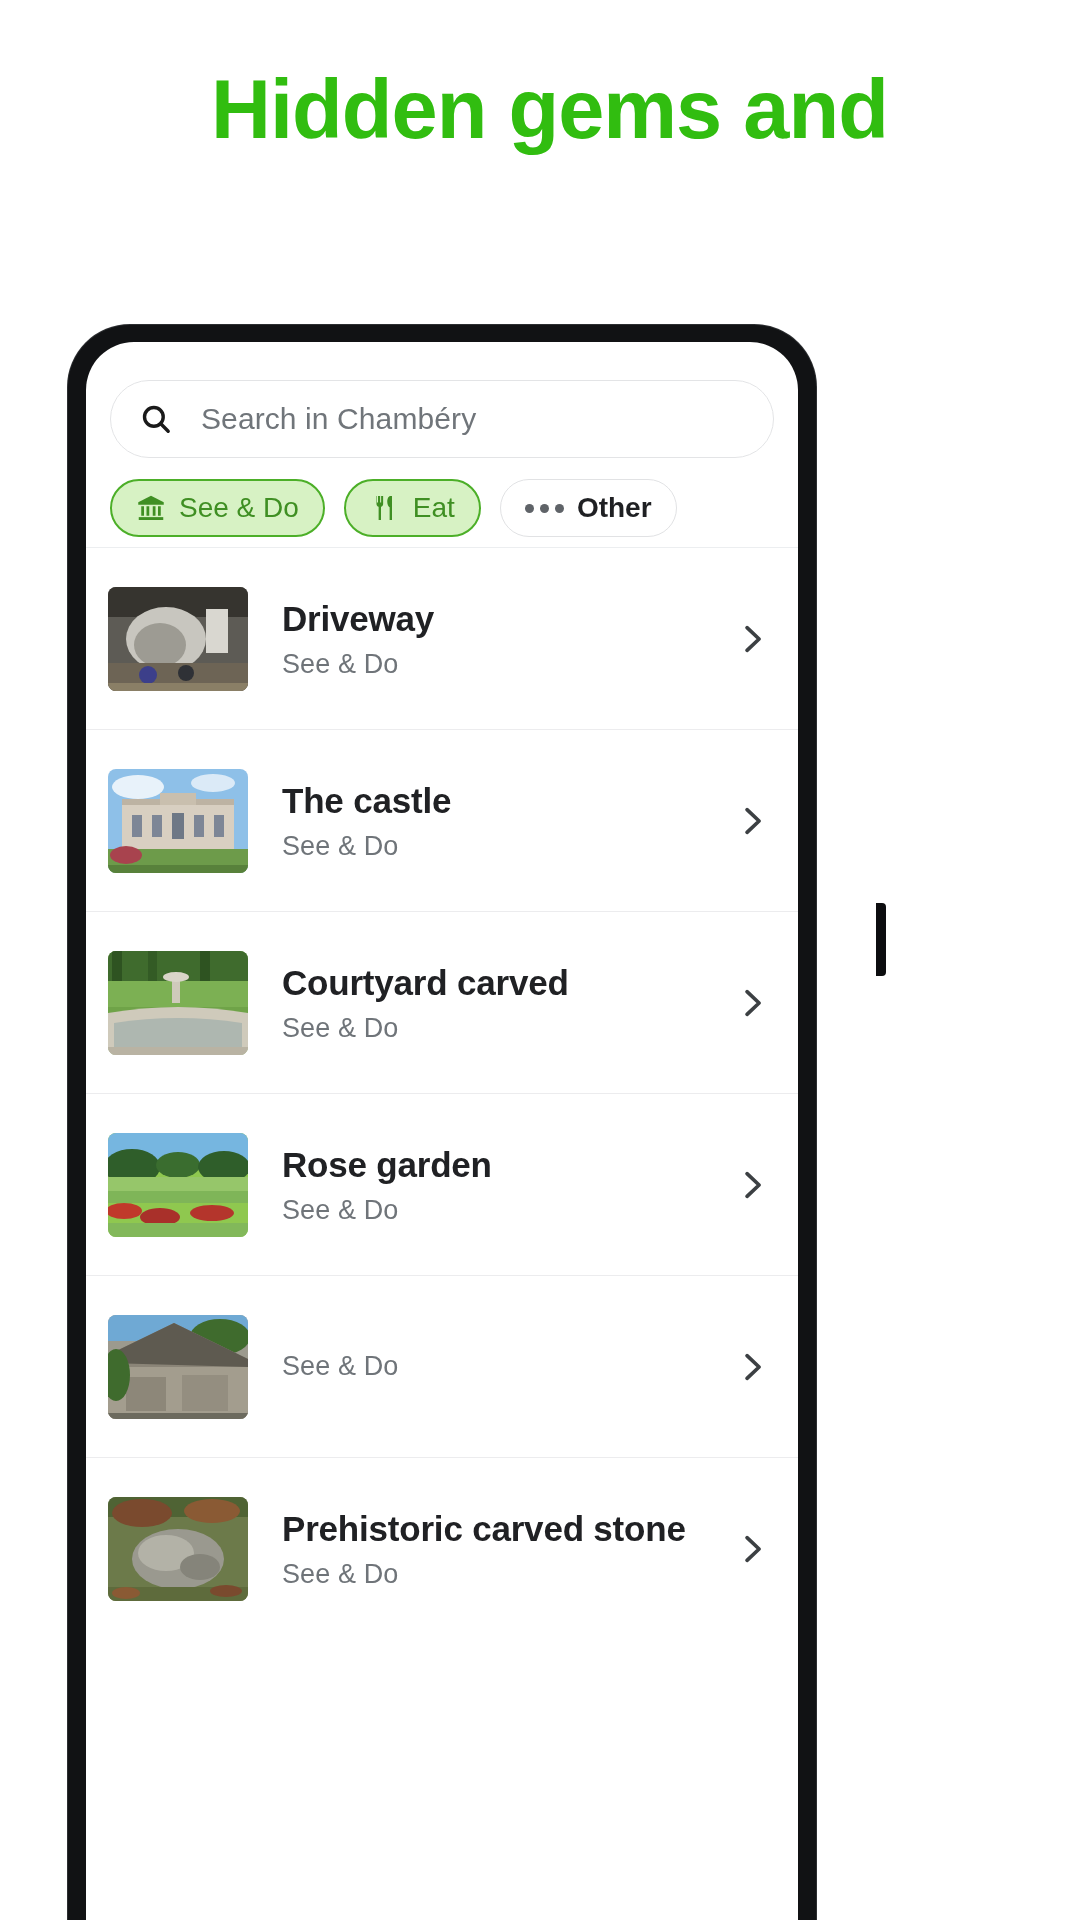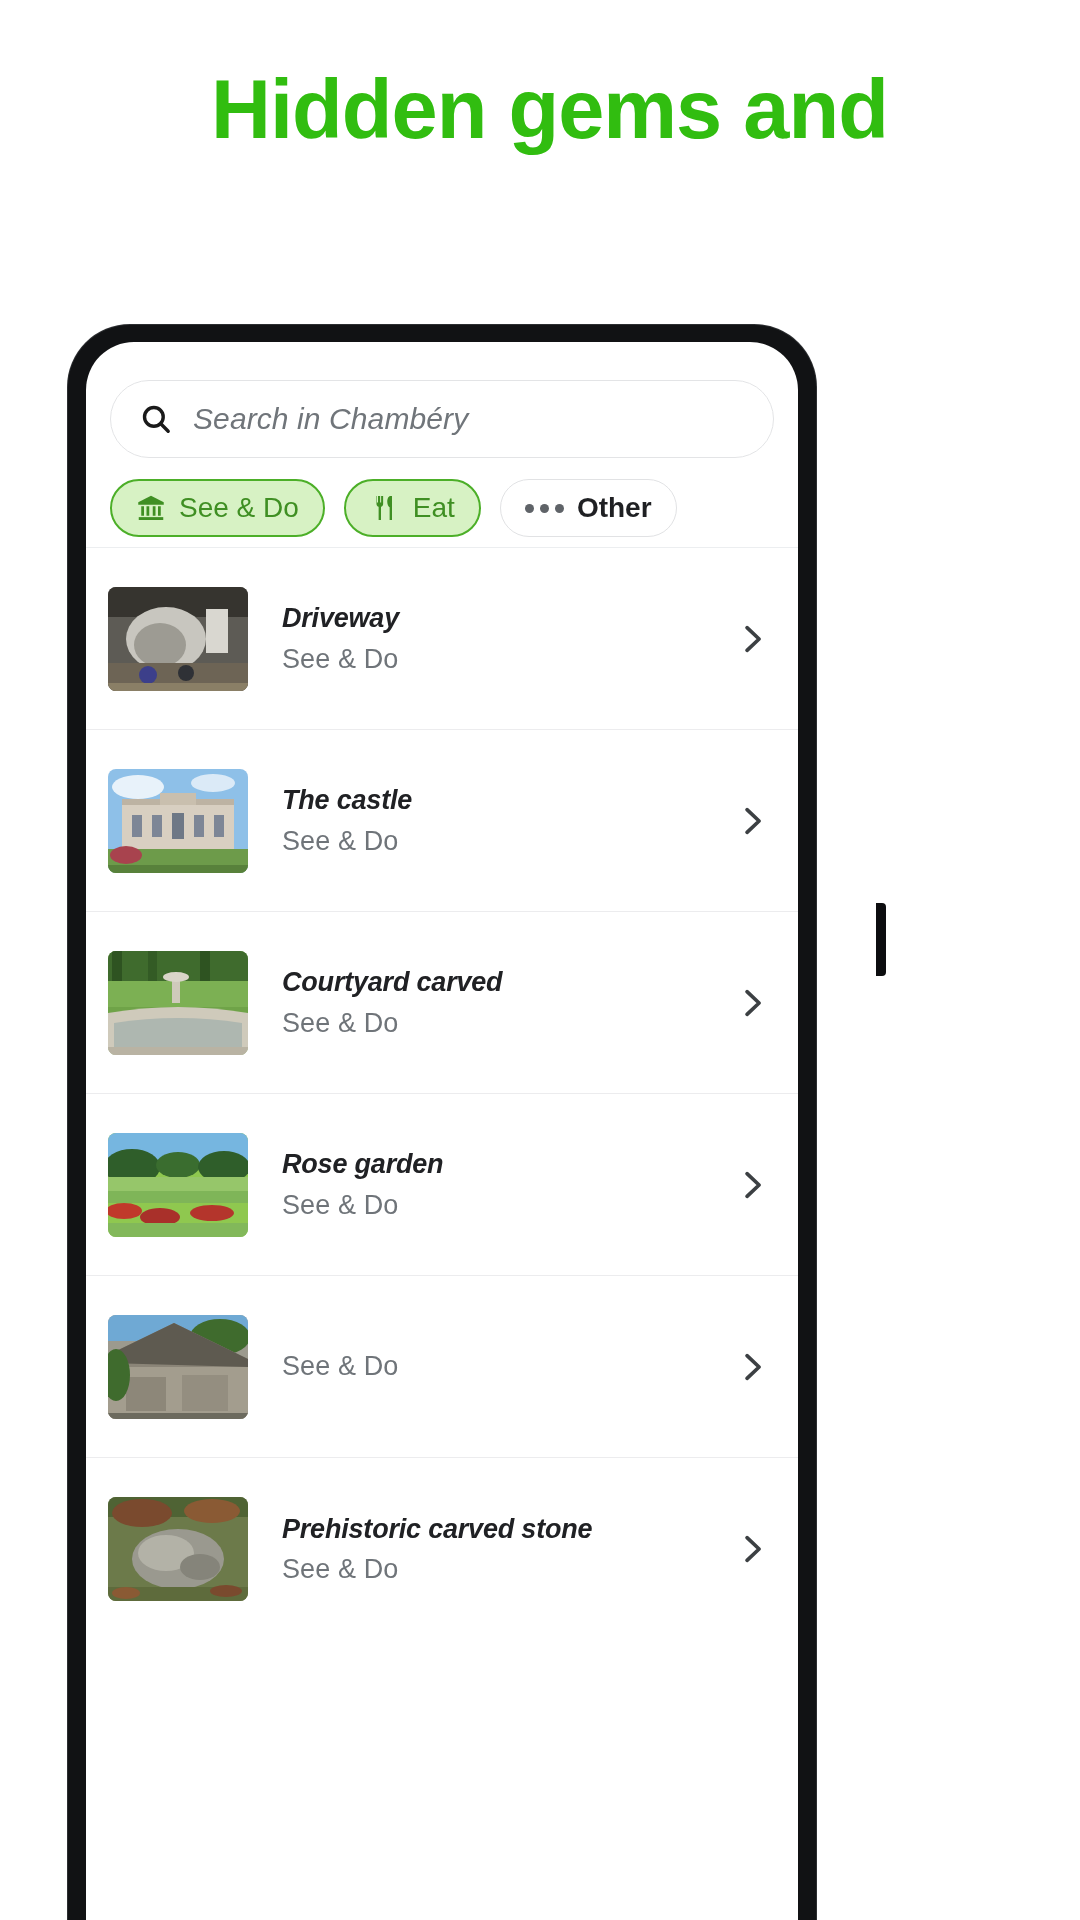--- a/index.html
+++ b/index.html
@@ -58,22 +58,21 @@
   .searchbar {
     position:absolute;
     left:24px; top:38px;
     width:664px; height:78px;
     border:1px solid #e3e4e6;
     border-radius:40px;
     background:#fff;
     display:flex;
     align-items:center;
     padding:0 28px;
-    gap:20px;
-    font-style:italic;
+    gap:28px;
   }
   .search-icon svg { display:block; }
   .search-placeholder {
     font-size:30px;
     color:#70757a;
     letter-spacing:0.1px;
   }
 
   
   .chips {
@@ -131,27 +130,26 @@
   .thumb {
     width:140px;
     height:104px;
     border-radius:8px;
     flex:0 0 auto;
     overflow:hidden;
     position:relative;
   }
   .row-text { flex:1 1 auto; padding-left:34px; }
   .row-title {
-    font-size:27px;
+    font-size:35px;
     font-weight:bold;
     color:#202124;
     line-height:1.2;
     margin-bottom:9px;
     letter-spacing:-0.2px;
-    font-style:italic;
   }
   .row-sub {
     font-size:27px;
     color:#6f7479;
     letter-spacing:0.1px;
   }
   .chevron { flex:0 0 auto; width:44px; display:flex; justify-content:center; }
   .chevron svg { display:block; }
 </style>
 </head>

